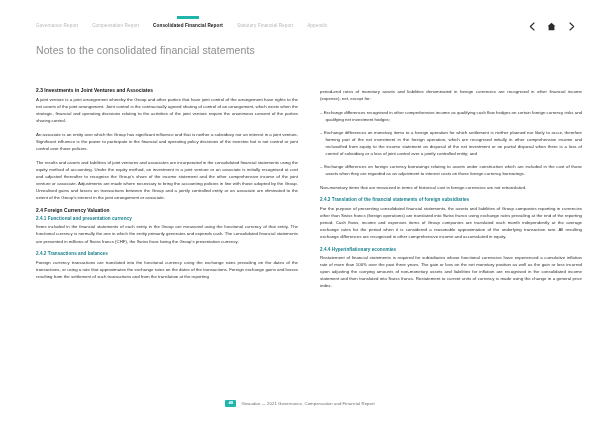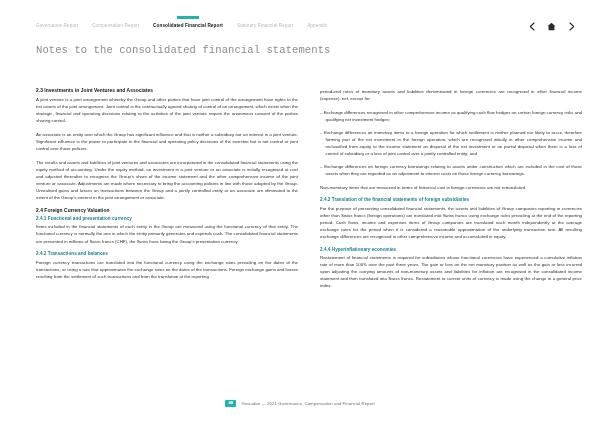--- a/index.html
+++ b/index.html
@@ -66,21 +66,21 @@
     width: 9px; height: 10px;
     display: flex; align-items: center; justify-content: center;
     cursor: pointer;
   }
   .navicon svg { display: block; }
 
   
   .page-title {
     position: absolute;
     top: 44px; left: 36px;
-    font-family: Liberation Mono, monospace;
+    font-family: Liberation Sans, sans-serif;
     font-size: 10.5px;
     font-weight: normal;
     color: #8d8d8d;
     letter-spacing: 0.1px;
   }
 
   
   .columns {
     position: absolute;
     top: 88px;

